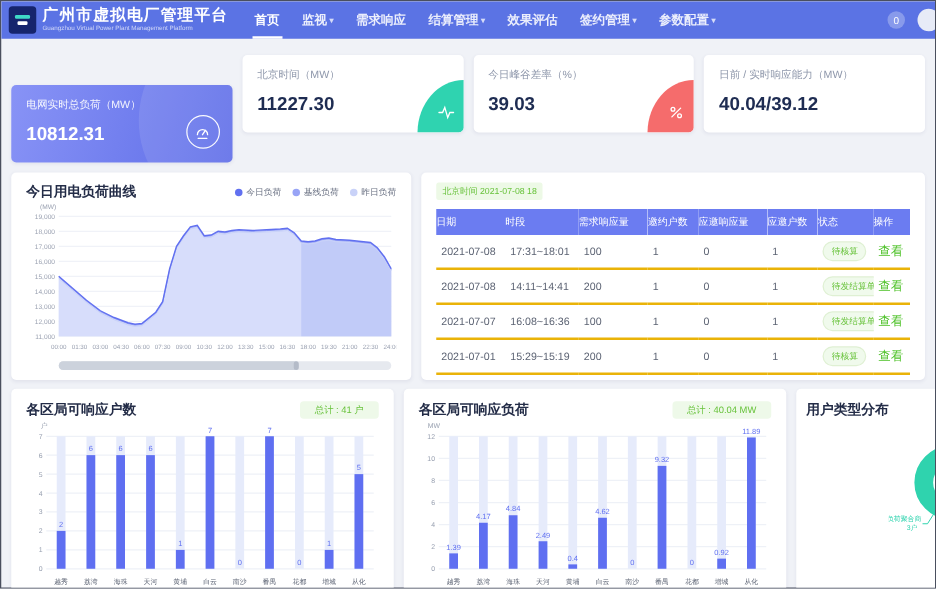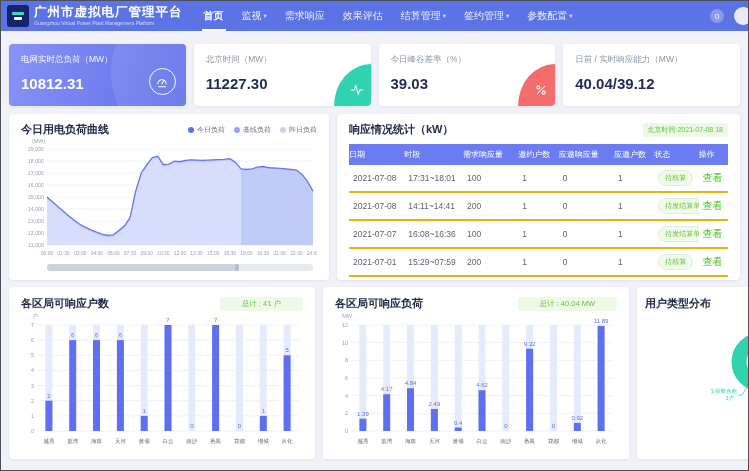--- a/index.html
+++ b/index.html
@@ -9,35 +9,35 @@
   .topbar{height:30px;background:#5b73e4;display:flex;align-items:center;padding:0 8px 0 6px;color:#fff;}
   .logo{display:flex;align-items:center;gap:5px;margin-right:12px;}
   .logo-mark{width:22px;height:22px;background:#16246d;border-radius:3px;display:flex;flex-direction:column;
              justify-content:center;gap:2px;align-items:center;flex:0 0 auto;}
   .logo-mark i{display:block;width:12px;height:3px;background:#3fd8c7;border-radius:1px;}
   .logo-mark i:last-child{width:8px;background:#fff;}
   .app-title{font-size:12.5px;font-weight:bold;letter-spacing:1px;line-height:1.1;white-space:nowrap;}
   .app-subtitle{font-size:5px;color:rgba(255,255,255,.7);white-space:nowrap;}
   nav.main-nav{display:flex;align-items:stretch;height:30px;}
   .nav-item{font-size:10px;padding:0 9px;display:flex;align-items:center;gap:2px;color:rgba(255,255,255,.88);
-            cursor:pointer;position:relative;white-space:nowrap;}
+            cursor:pointer;position:relative;white-space:nowrap;font-weight:bold;}
   .nav-item.active{color:#fff;font-weight:bold;}
   .nav-item.active::after{content:"";position:absolute;left:7px;right:7px;bottom:0;height:2px;background:#fff;}
   .caret{font-size:6.5px;opacity:.85;}
   .header-right{margin-left:auto;display:flex;align-items:center;gap:10px;}
   .notif{width:14px;height:14px;border-radius:50%;background:rgba(255,255,255,.28);font-size:8px;
          display:flex;align-items:center;justify-content:center;cursor:pointer;}
   .avatar{width:18px;height:18px;border-radius:50%;background:#e7ebf7;margin-right:-12px;cursor:pointer;}
   
   .kpi-row{display:flex;gap:8px;margin:13px 8px 8px;}
   .kpi-card{position:relative;flex:1;height:62px;background:#fff;border-radius:4px;padding:10px 12px;
             box-sizing:border-box;overflow:hidden;box-shadow:0 1px 3px rgba(60,70,120,.08);}
   .kpi-label{font-size:8.5px;color:#8d96aa;margin-bottom:9px;white-space:nowrap;}
   .kpi-value{font-size:15px;font-weight:bold;color:#1e2c52;}
-  .kpi-card.primary{background:linear-gradient(105deg,#8893f6,#5e6de8);}
+  .kpi-card.primary{background:linear-gradient(105deg,#8893f6,#5e6de8);margin-top:24px;}
   .kpi-card.primary .kpi-label{color:rgba(255,255,255,.92);}
   .kpi-card.primary .kpi-value{color:#fff;}
   .kpi-card.primary::before{content:"";position:absolute;right:-20px;top:-34px;width:95px;height:125px;
             background:rgba(255,255,255,.10);border-radius:50%;}
   .kpi-gauge{position:absolute;right:10px;bottom:11px;width:25px;height:25px;border:1.5px solid rgba(255,255,255,.95);
              border-radius:50%;display:flex;align-items:center;justify-content:center;}
   .kpi-fan{position:absolute;right:0;bottom:0;width:37px;height:42px;border-radius:100% 0 4px 0;
            display:flex;align-items:flex-end;justify-content:flex-end;padding:0 7px 9px 0;box-sizing:border-box;}
   
   .panel{background:#fff;border-radius:4px;box-shadow:0 1px 3px rgba(60,70,120,.08);box-sizing:border-box;}
@@ -60,21 +60,21 @@
                 white-space:nowrap;overflow:hidden;}
   table.resp td{padding:0 4px;height:26px;color:#5c6373;font-size:8.5px;border-bottom:2px solid #eab308;
                 white-space:nowrap;overflow:hidden;}
   .status-pill{display:inline-block;background:#f0faec;color:#67c23a;border:1px solid #dff0d3;border-radius:9px;
                padding:2px 6px;font-size:7px;}
   .view-link{color:#4fc22a;cursor:pointer;font-size:10px;}
   
   .bottom-row{display:flex;gap:8px;margin:0 8px;}
   .bar-panel{width:306px;height:172px;padding:9px 12px;}
   .donut-panel{flex:1;height:172px;padding:9px 6px 6px 8px;display:flex;flex-direction:row;}
-  .total-badge{font-size:7.5px;color:#67c23a;background:#eef9e9;padding:2px 22px;border-radius:3px;white-space:nowrap;}
+  .total-badge{font-size:7.5px;color:#67c23a;background:#eef9e9;padding:2px 12px;border-radius:3px;white-space:nowrap;}
   .donut-legend{display:flex;justify-content:center;gap:8px;font-size:6.5px;color:#555c6b;margin-top:auto;padding-bottom:2px;}
   svg text{font-family:"Liberation Sans",sans-serif;}
 </style>
 </head>
 <body>
 
 <div class="app">
 
   <header class="topbar">
     <div class="logo">
@@ -84,22 +84,22 @@
         </div>
       <div>
         <div class="app-title">广州市虚拟电厂管理平台</div>
         <div class="app-subtitle">Guangzhou Virtual Power Plant Management Platform</div>
       </div>
     </div>
     <nav class="main-nav" id="nav">
         <div class="nav-item active">首页</div>
         <div class="nav-item">监视<span class="caret">▾</span></div>
         <div class="nav-item">需求响应</div>
+        <div class="nav-item">结算管理<span class="caret">▾</span></div>
         <div class="nav-item">效果评估</div>
-        <div class="nav-item">结算管理<span class="caret">▾</span></div>
         <div class="nav-item">签约管理<span class="caret">▾</span></div>
         <div class="nav-item">参数配置<span class="caret">▾</span></div>
       </nav>
     <div class="header-right">
       <div class="notif">0</div>
       <div class="avatar"></div>
     </div>
   </header>
 
   <div class="kpi-row" id="kpiRow">
@@ -207,21 +207,20 @@
               <text x="292.0" y="118" font-size="5" fill="#9aa1b1" text-anchor="middle">24:00</text>
             </g>
           </svg></div>
       <div class="scrollbar">
           <div class="thumb"></div>
         </div>
     </section>
 
     <section class="panel table-panel">
       <div class="panel-head">
-        <h3 class="panel-title">响应情况统计（kW）</h3>
         <span class="time-badge">北京时间 2021-07-08 18</span>
       </div>
       <table class="resp">
         <thead>
             <tr id="respHead">
               <th style="width: 15%;">日期</th>
               <th style="width: 16%;">时段</th>
               <th style="width: 15%;">需求响应量</th>
               <th style="width: 11%;">邀约户数</th>
               <th style="width: 15%;">应邀响应量</th>
@@ -256,21 +255,21 @@
               <td>16:08~16:36</td>
               <td>100</td>
               <td>1</td>
               <td>0</td>
               <td>1</td>
               <td><span class="status-pill">待发结算单</span></td>
               <td><span class="view-link">查看</span></td>
             </tr>
             <tr>
               <td>2021-07-01</td>
-              <td>15:29~07:59</td>
+              <td>15:29~15:19</td>
               <td>200</td>
               <td>1</td>
               <td>0</td>
               <td>1</td>
               <td><span class="status-pill">待核算</span></td>
               <td><span class="view-link">查看</span></td>
             </tr>
           </tbody>
       </table>
     </section>

